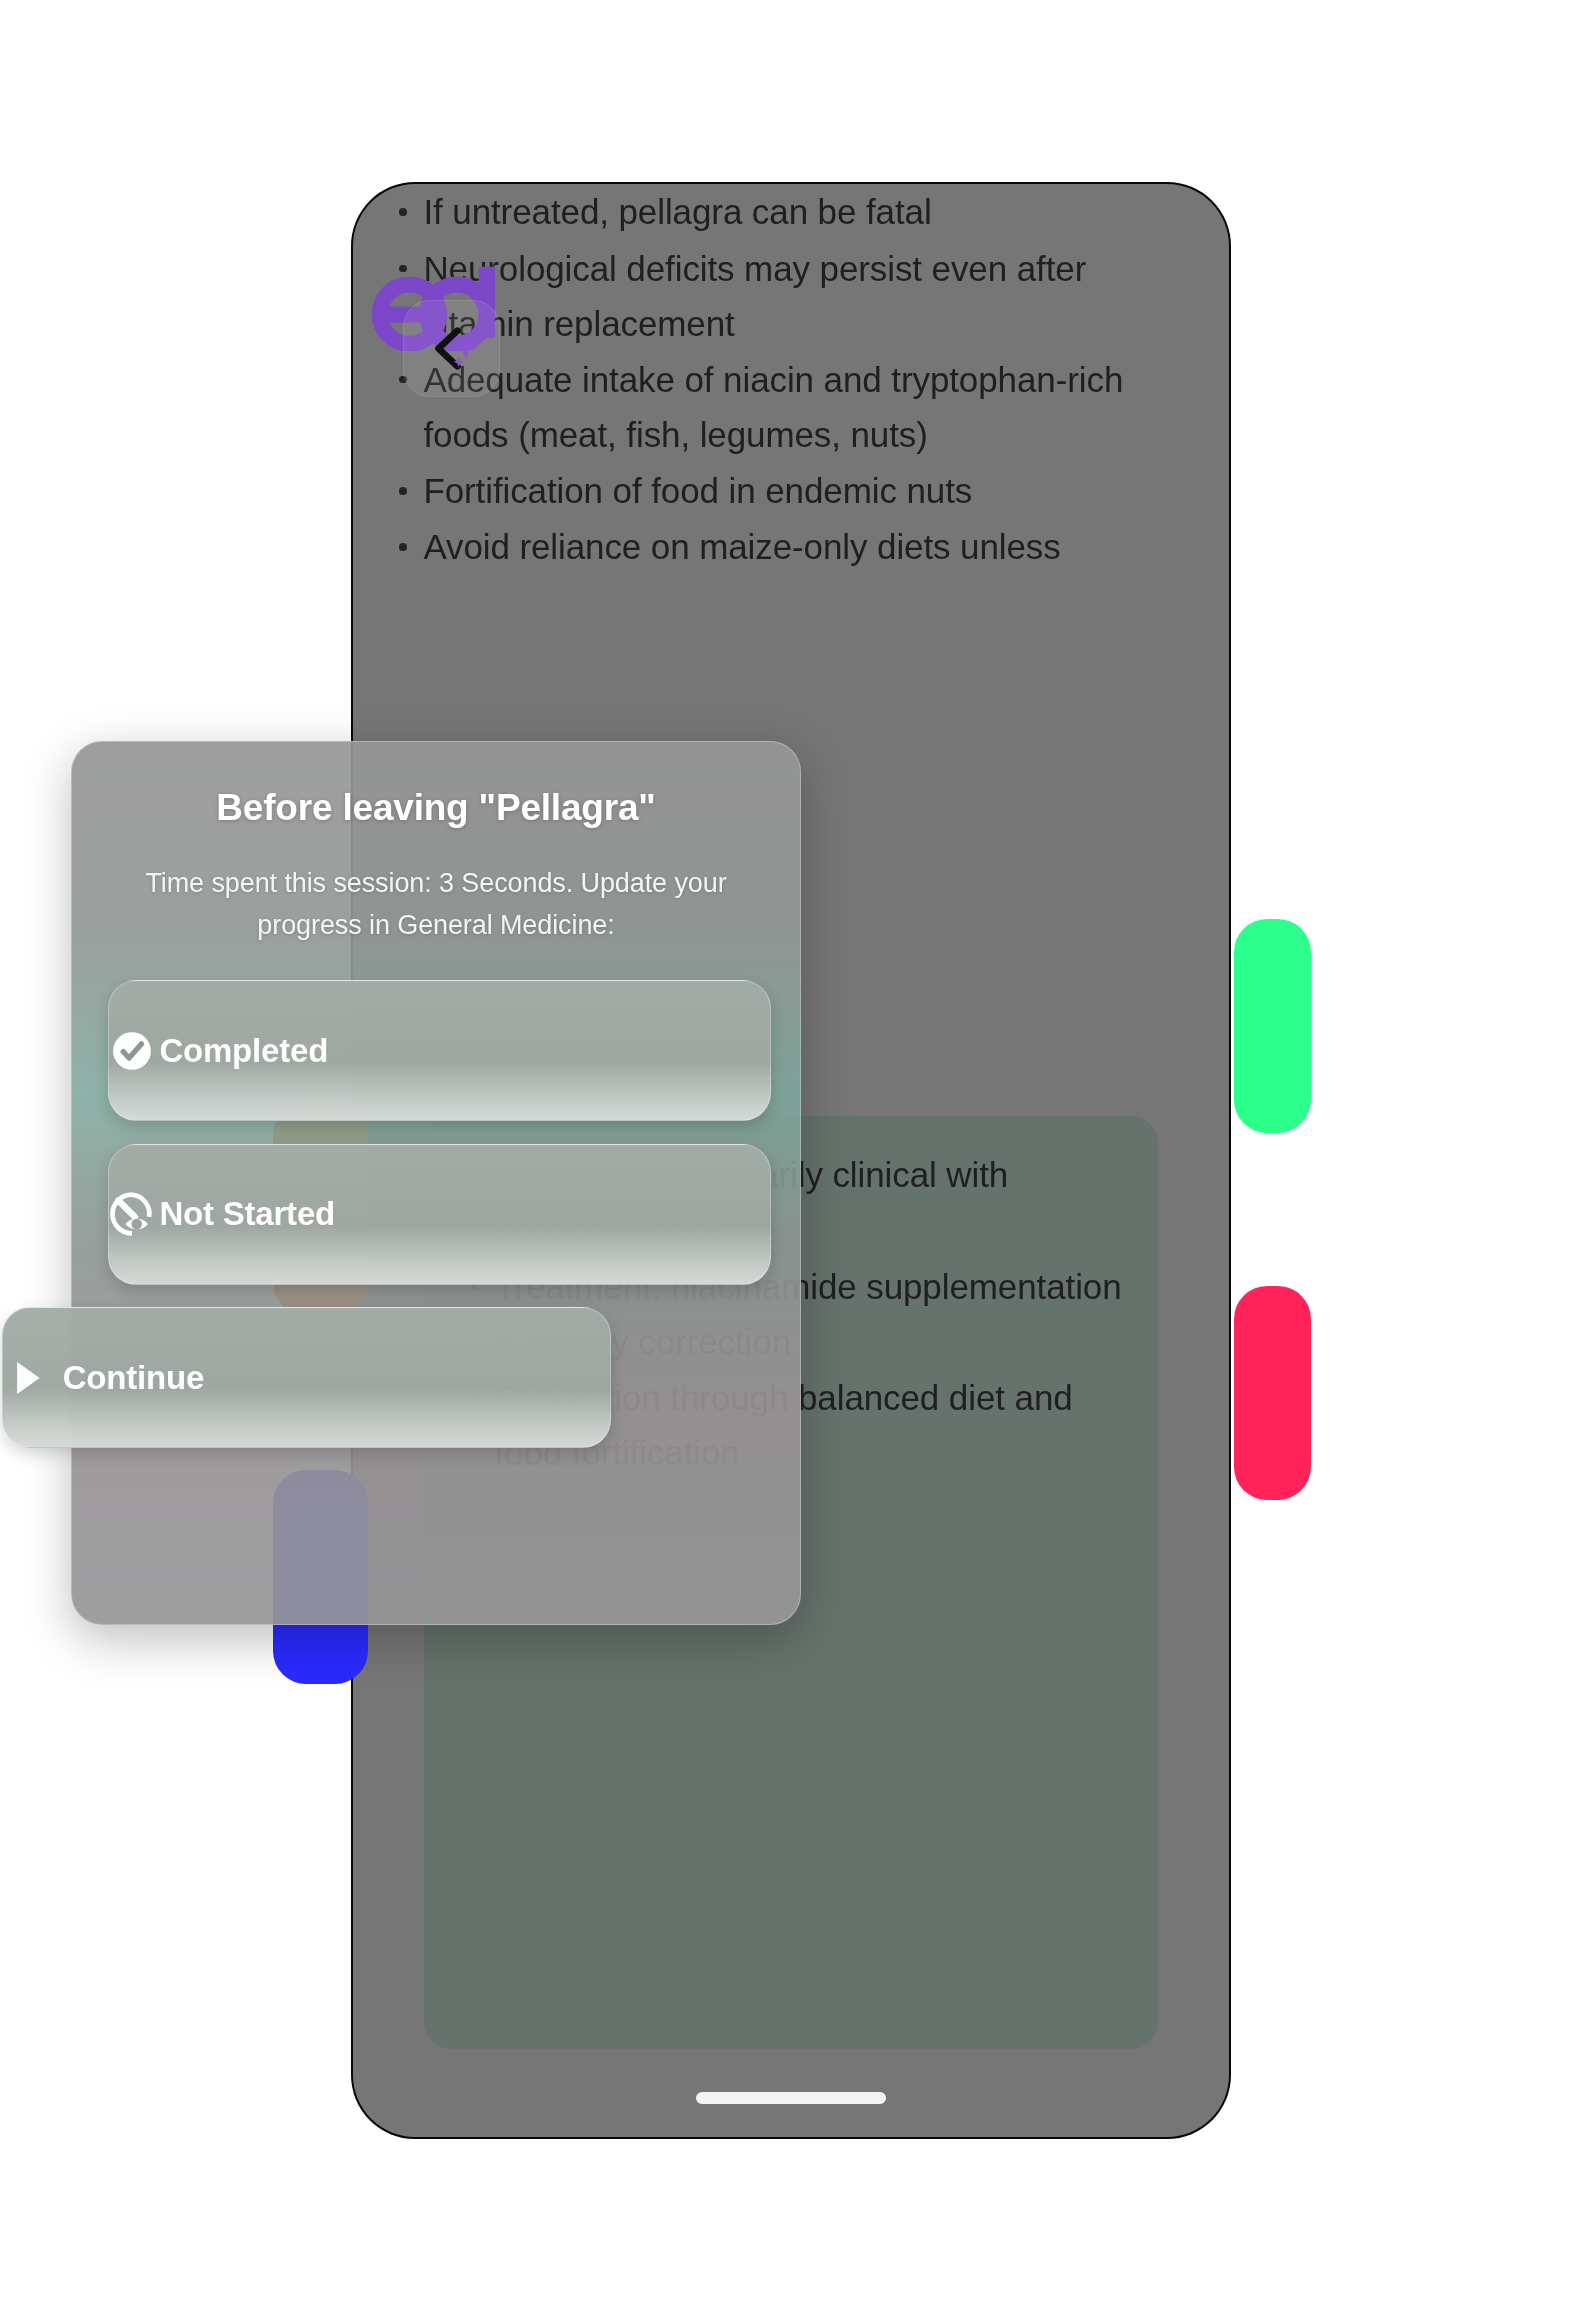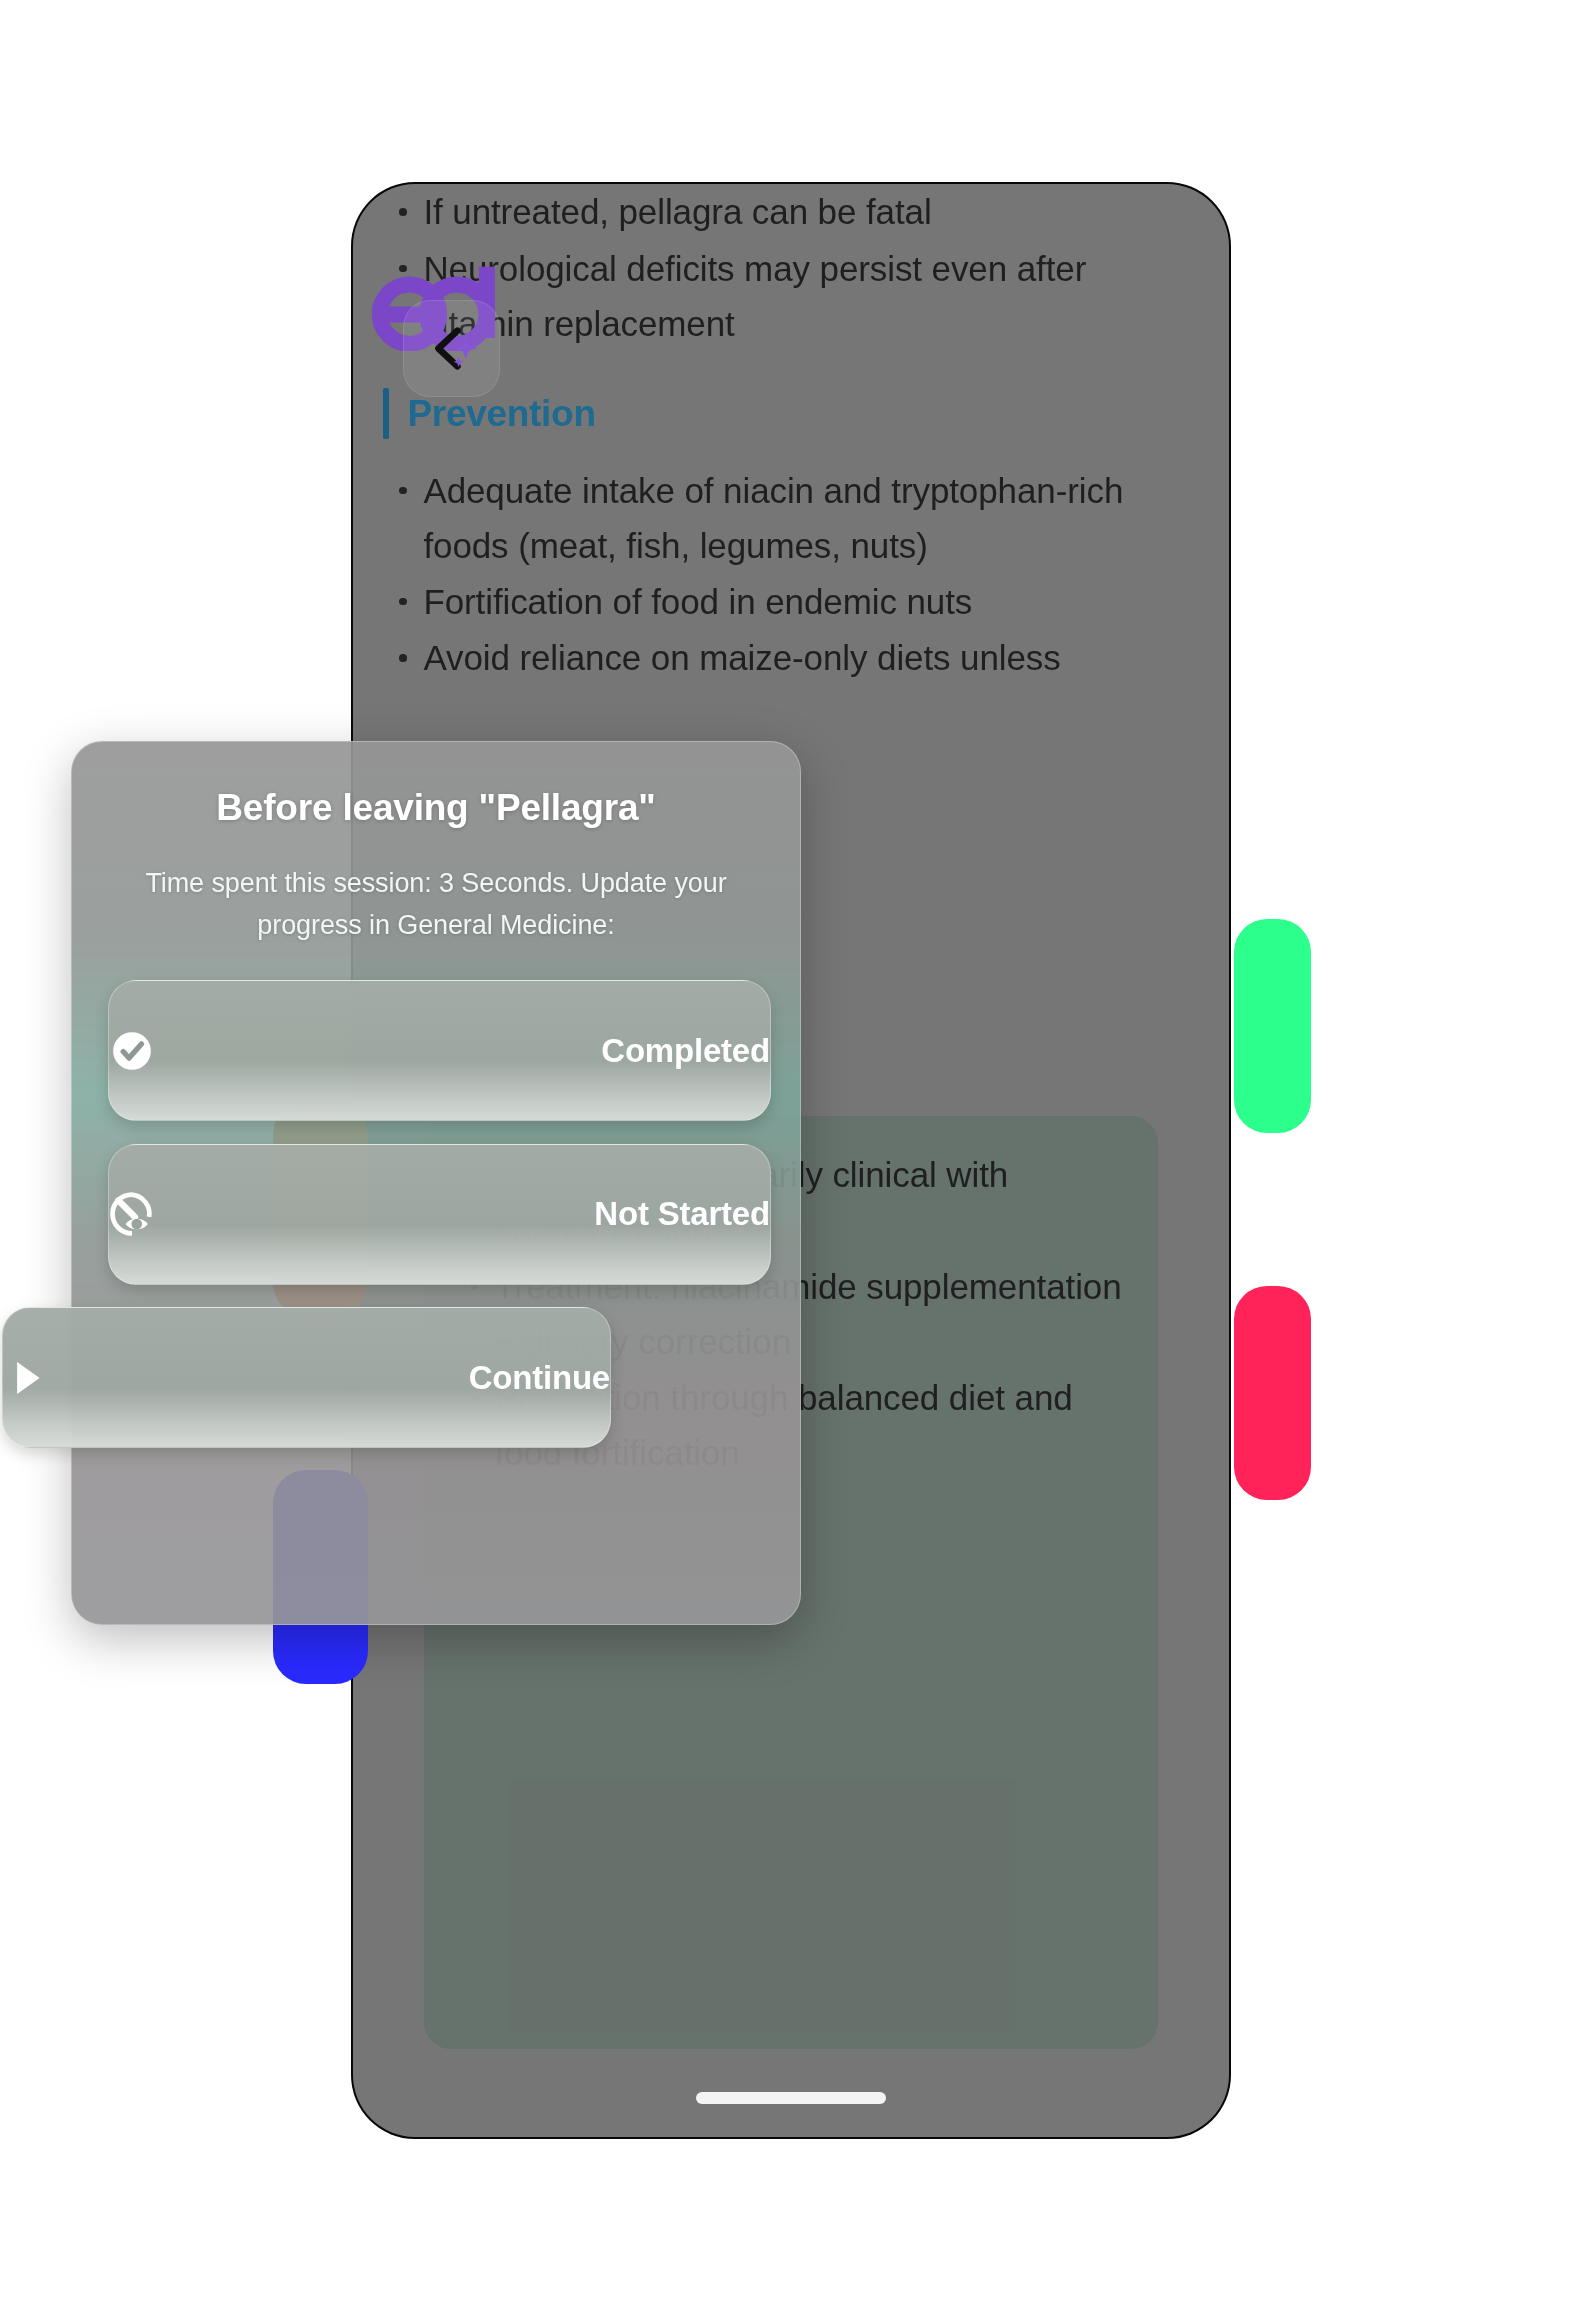--- a/index.html
+++ b/index.html
@@ -210,21 +210,21 @@
     letter-spacing: -0.1px;
     text-shadow: 0 1.2px 3.6px rgba(0,0,0,0.18);
   }
 
   .modal-button {
     position: relative;
     height: 139px;
     border-radius: 28.5px;
     display: flex;
     align-items: center;
-    justify-content: space-between;
+    justify-content: flex-start;
     gap: 4.7px;
     color: #ffffff;
     font-size: 33px;
     font-weight: bold;
     letter-spacing: -0.2px;
     margin-bottom: 22.6px;
     border: 0.6px solid rgba(255,255,255,0.30);
     background:
       linear-gradient(180deg,
         rgba(163,172,166,0.97) 0%,
@@ -270,24 +270,20 @@
 <div id="phone-frame">
   <div id="phone-screen">
 
     <div id="article">
 
       <ul class="bullet-list" style="">
         <li class="bullet-item">If untreated, pellagra can be fatal</li>
         <li class="bullet-item">Neurological deficits may persist even after vitamin replacement</li>
       </ul>
 
-      <div class="section-heading-wrap">
-        <div class="section-rule"></div>
-        <div class="section-heading">Prevention</div>
-      </div>
 
       <ul class="bullet-list">
         <li class="bullet-item">Adequate intake of niacin and tryptophan-rich foods (meat, fish, legumes, nuts)</li>
         <li class="bullet-item">Fortification of food in endemic nuts</li>
         <li class="bullet-item">Avoid reliance on maize-only diets unless</li>
       </ul>
 
       <div id="summary-card">
         <ul class="bullet-list">
           <li class="bullet-item">Diagnosis is primarily clinical with supportive labs</li>

